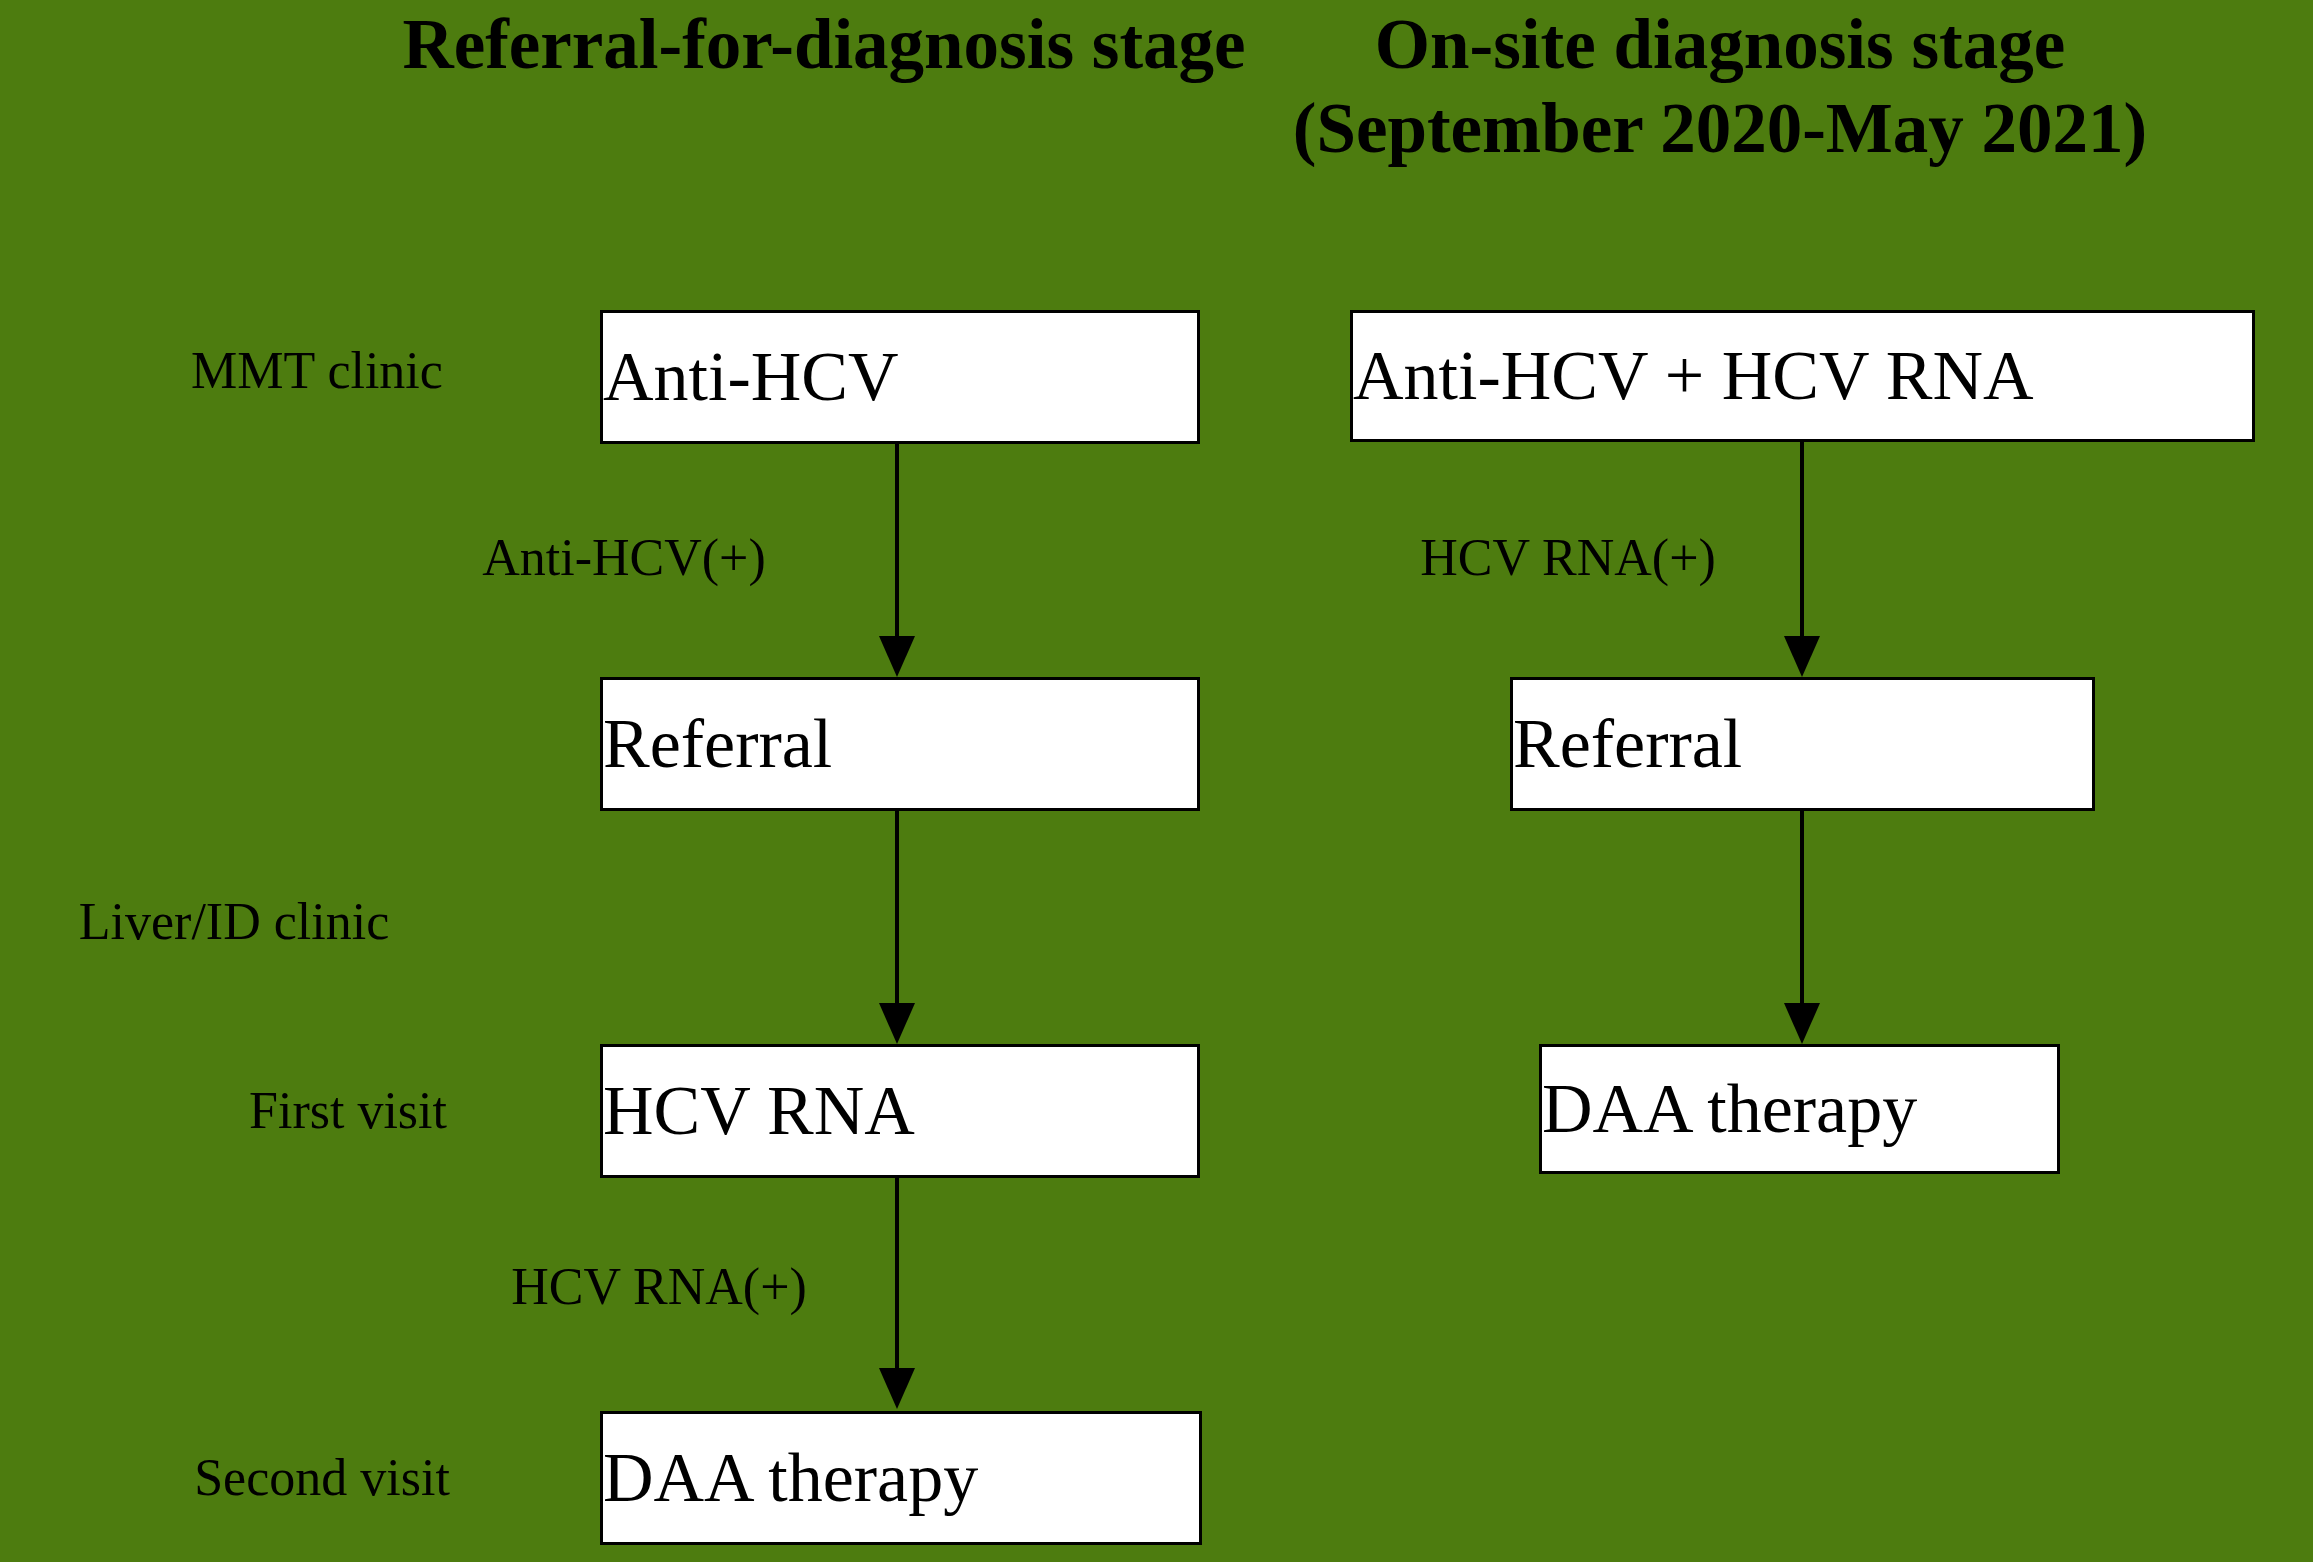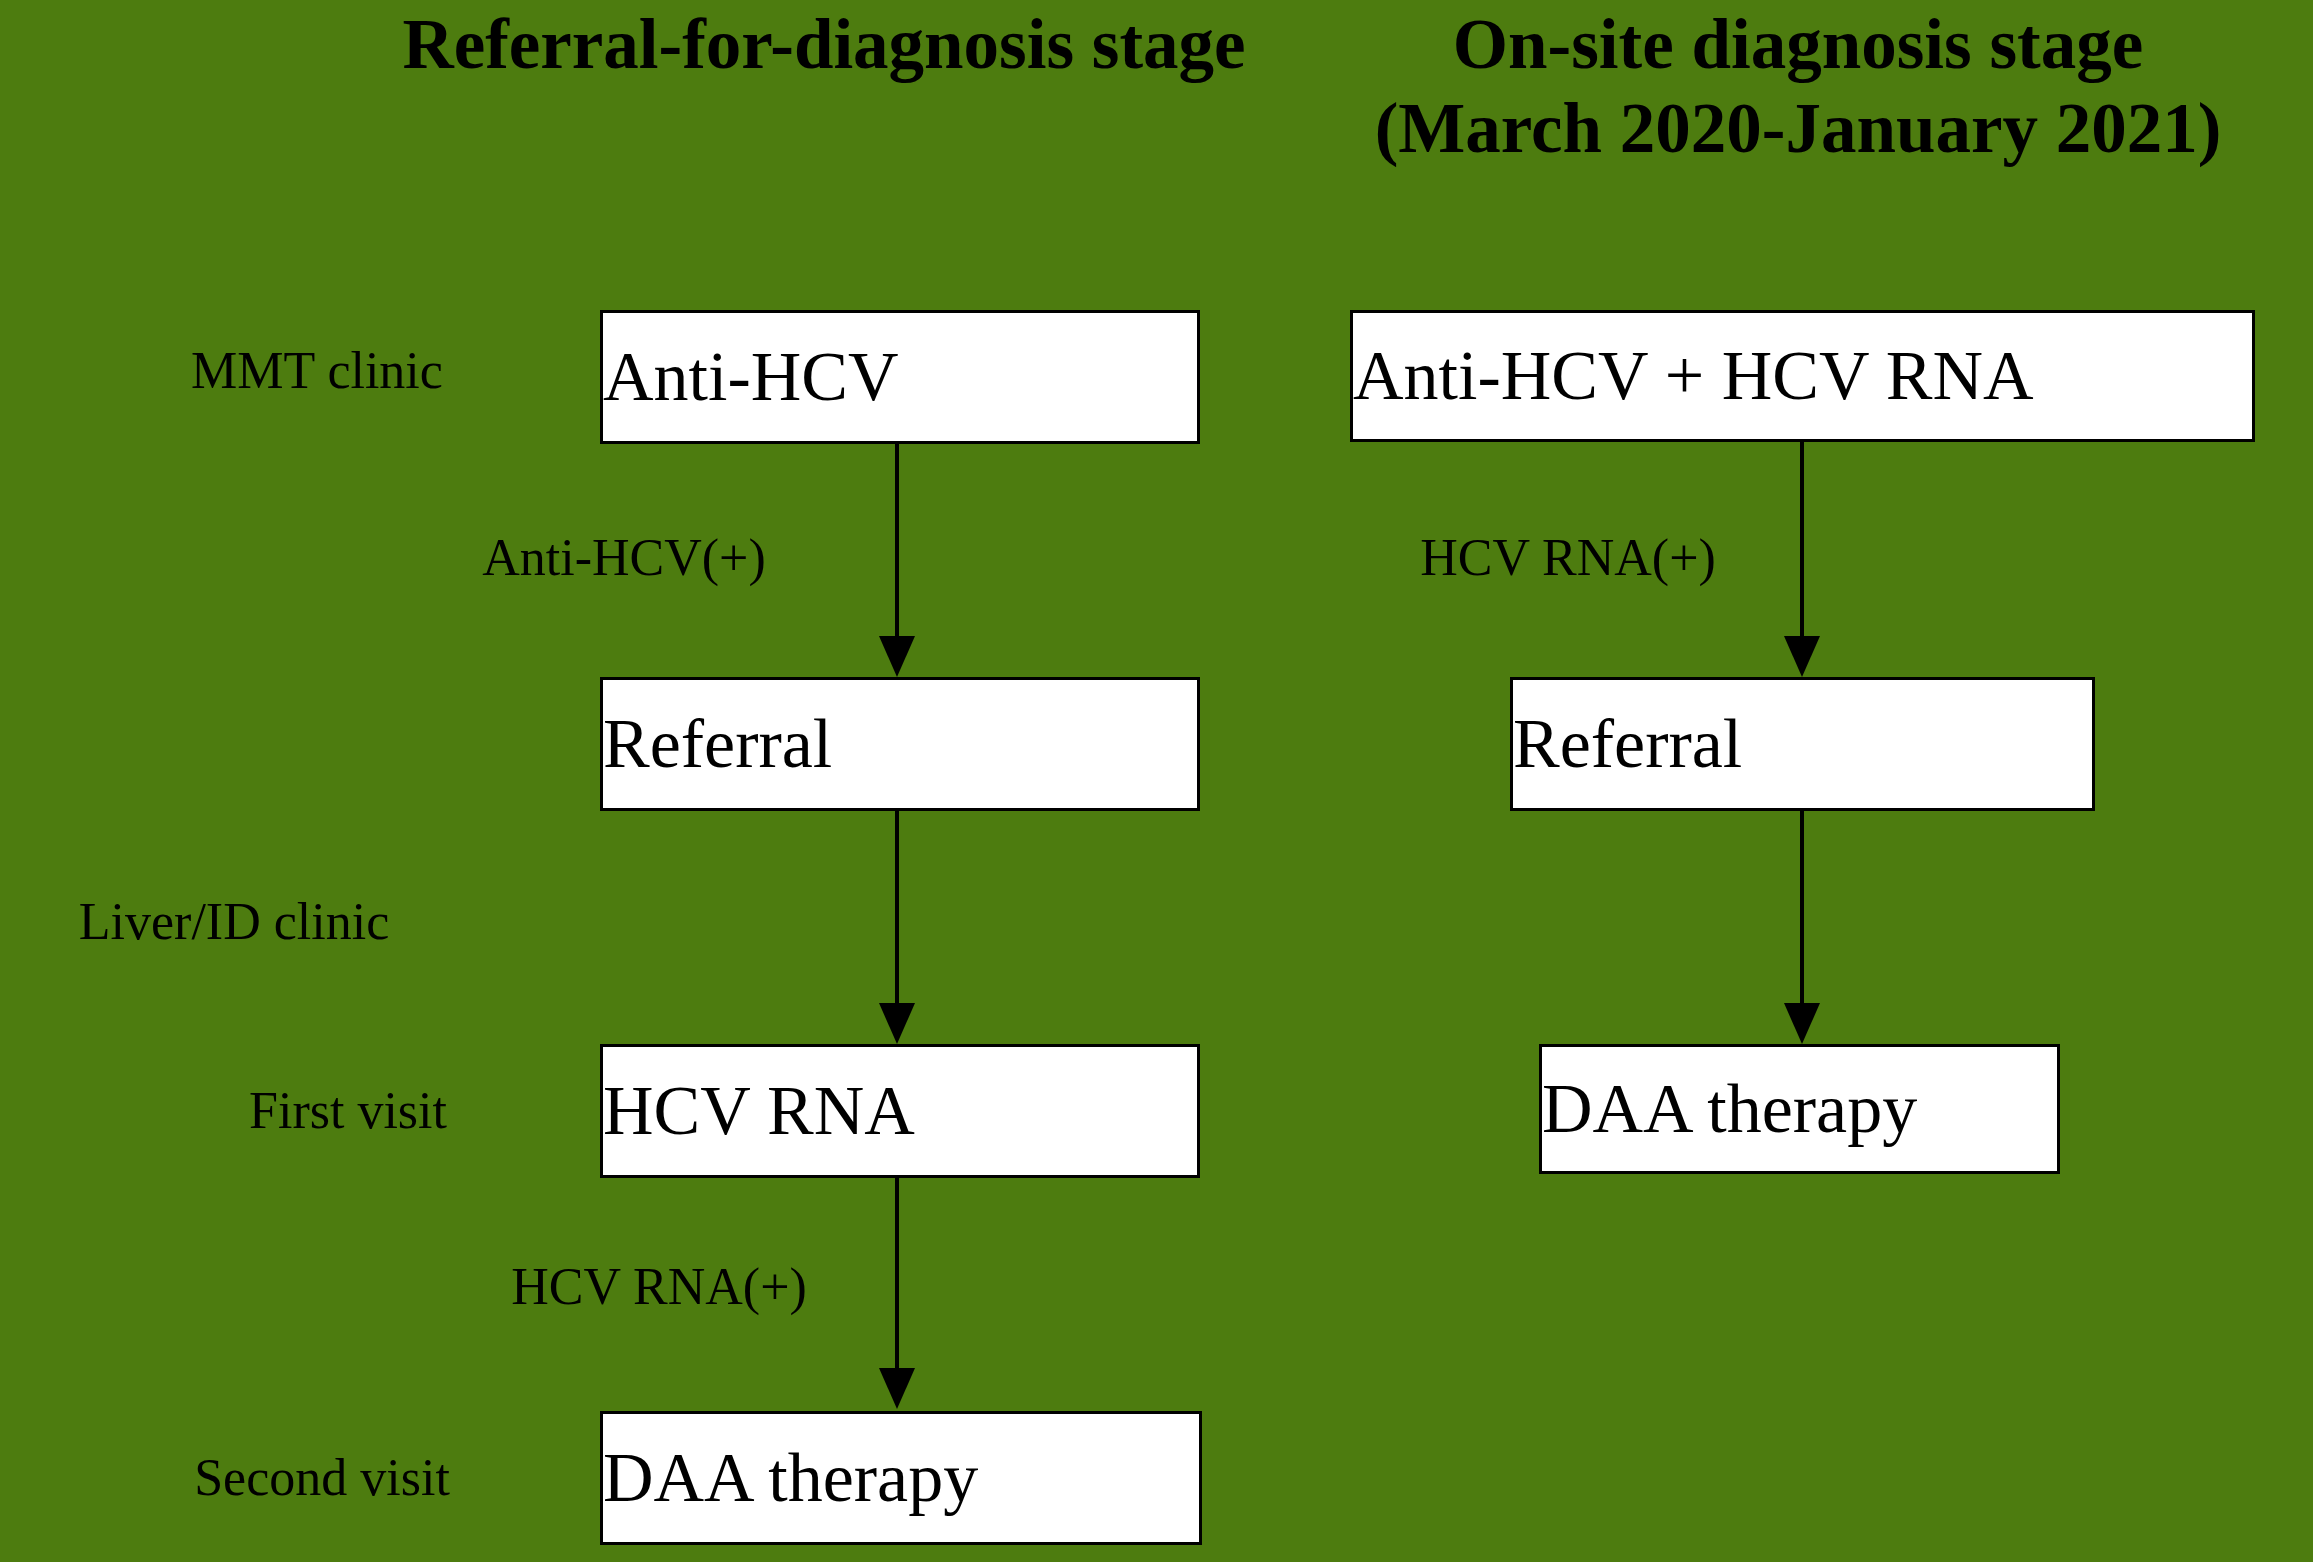--- a/index.html
+++ b/index.html
@@ -60,23 +60,23 @@
   }
 </style>
 </head>
 <body>
 
 <div class="canvas">
 
   <div class="stage-header" style="left:824px;">
     <div>Referral-for-diagnosis stage</div>
   </div>
-  <div class="stage-header" style="left:1798px;text-align:center;">
+  <div class="stage-header" style="left:1720px;text-align:center;">
     <div>On-site diagnosis stage</div>
-    <div>(March 2020-January 2021)</div>
+    <div>(September 2020-May 2021)</div>
   </div>
 
   <div class="side-label" style="left:317px; top:371px;">MMT clinic</div>
   <div class="side-label" style="left:234px; top:922px;">Liver/ID clinic</div>
   <div class="side-label" style="left:348px; top:1111px;">First visit</div>
   <div class="side-label" style="left:322px; top:1478px;">Second visit</div>
 
   <div class="flow-box" style="left:600px; top:310px; width:600px; height:134px;">
     <span>Anti-HCV</span>
   </div>

